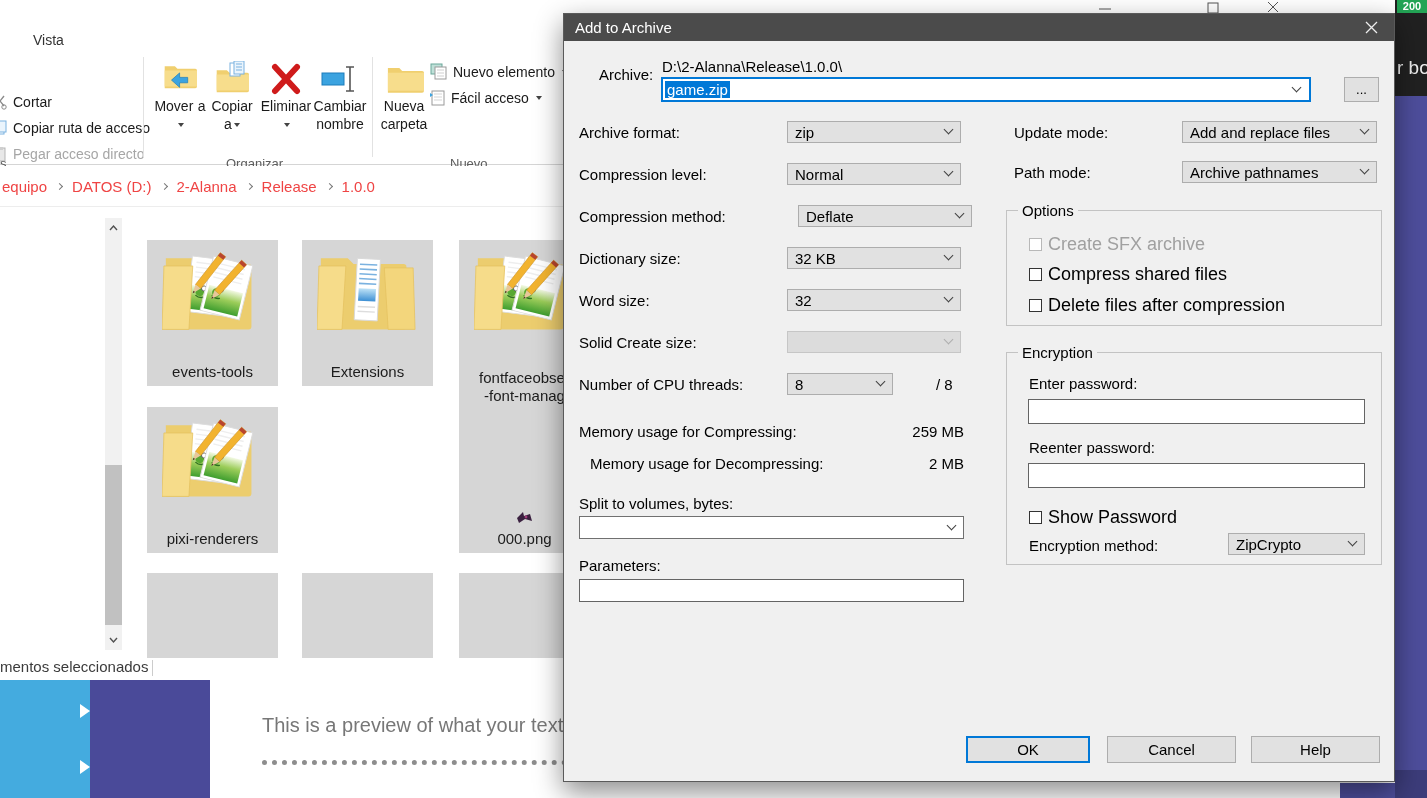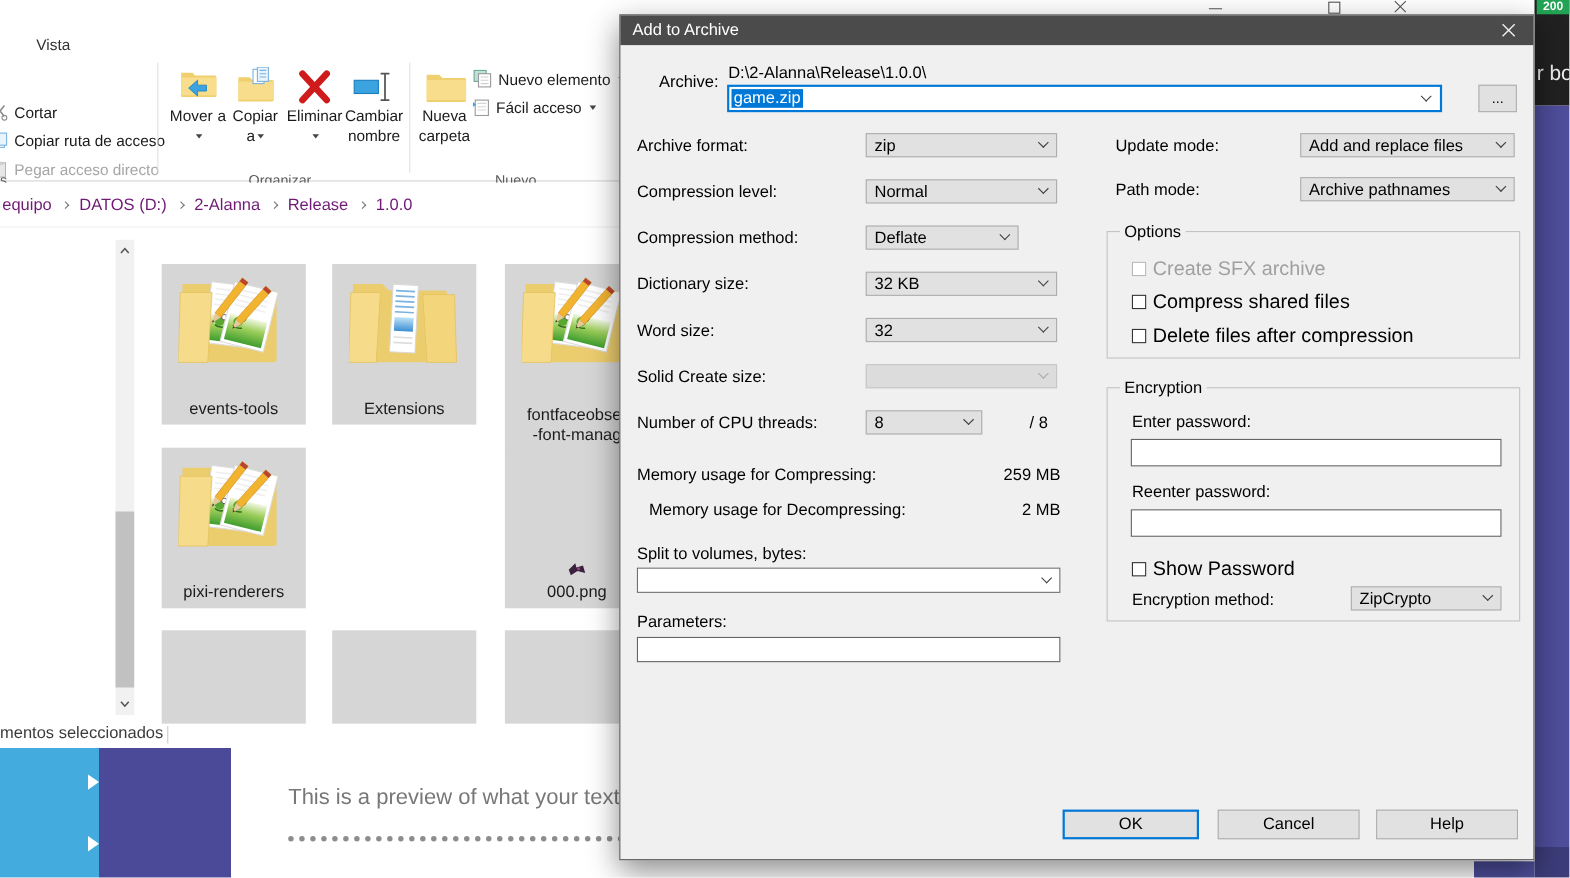--- a/index.html
+++ b/index.html
@@ -15,21 +15,21 @@
   .tab { position:absolute; left:33px; top:19px; font-size:14px; color:#333; }
   #ribbon { position:absolute; left:0; top:39px; width:564px; height:113px; background:#fff; border-bottom:1px solid #d5d5d5; }
   .rb-row { position:absolute; font-size:14px; color:#1a1a1a; white-space:nowrap; display:flex; align-items:center; gap:5px; }
   .rb-gray { color:#a6a6a6; }
   .rb-glabel { position:absolute; top:104px; font-size:13px; color:#5c5c5c; }
   .rb-sep { position:absolute; top:5px; width:1px; height:100px; background:#e2e2e2; }
   .bigbtn { position:absolute; top:9px; width:52px; text-align:center; }
   .bigbtn .bicon { display:block; margin:0 auto; }
   .bigbtn .l1, .bigbtn .l2 { font-size:14px; color:#1a1a1a; line-height:16px; }
   .dar { display:inline-block; width:0; height:0; border-left:3.5px solid transparent; border-right:3.5px solid transparent; border-top:4px solid #444; margin-left:2px; vertical-align:middle; }
-  #breadcrumb { position:absolute; left:0; top:153px; width:564px; height:41px; background:#fff; border-bottom:1px solid #ededed; display:flex; align-items:center; font-size:15px; color:#701a75; }
+  #breadcrumb { position:absolute; left:0; top:153px; width:564px; height:41px; background:#fff; border-bottom:1px solid #ededed; display:flex; align-items:center; font-size:15px; color:#ef4444; }
   .bc-item { margin:0 4px; white-space:nowrap; }
   .bc-sep { width:5px; height:5px; border-top:1.4px solid #777; border-right:1.4px solid #777; transform:rotate(45deg); margin:0 6px; flex:none; }
   #filearea { position:absolute; left:0; top:194px; width:564px; height:451px; background:#fff; }
   .tile { position:absolute; width:131px; background:#d6d6d6; }
   .tile .flabel { position:absolute; left:0; right:0; bottom:5px; text-align:center; font-size:15px; color:#1c1c1c; line-height:18px; }
   .ticon { position:absolute; left:15px; top:6px; }
   
   #vscroll { position:absolute; left:105px; top:11px; width:17px; height:432px; background:#f1f1f1; }
   .sarrow { position:absolute; left:4px; width:8px; height:8px; }
   .sarrow svg { display:block; }
@@ -385,21 +385,21 @@
         <span class="chev"></span>
     </div>
 
     <span class="lbl" style="left:15px; top:152px">Compression level:</span>
     <div class="combo" style="left:223px; top:149px; width:174px">
       <span>Normal</span>
         <span class="chev"></span>
     </div>
 
     <span class="lbl" style="left:15px; top:194px">Compression method:</span>
-    <div class="combo" style="left:223px; top:191px; width:139px">
+    <div class="combo" style="left:234px; top:191px; width:174px">
       <span>Deflate</span>
         <span class="chev"></span>
     </div>
 
     <span class="lbl" style="left:15px; top:236px">Dictionary size:</span>
     <div class="combo" style="left:223px; top:233px; width:174px">
       <span>32 KB</span>
         <span class="chev"></span>
     </div>
 

